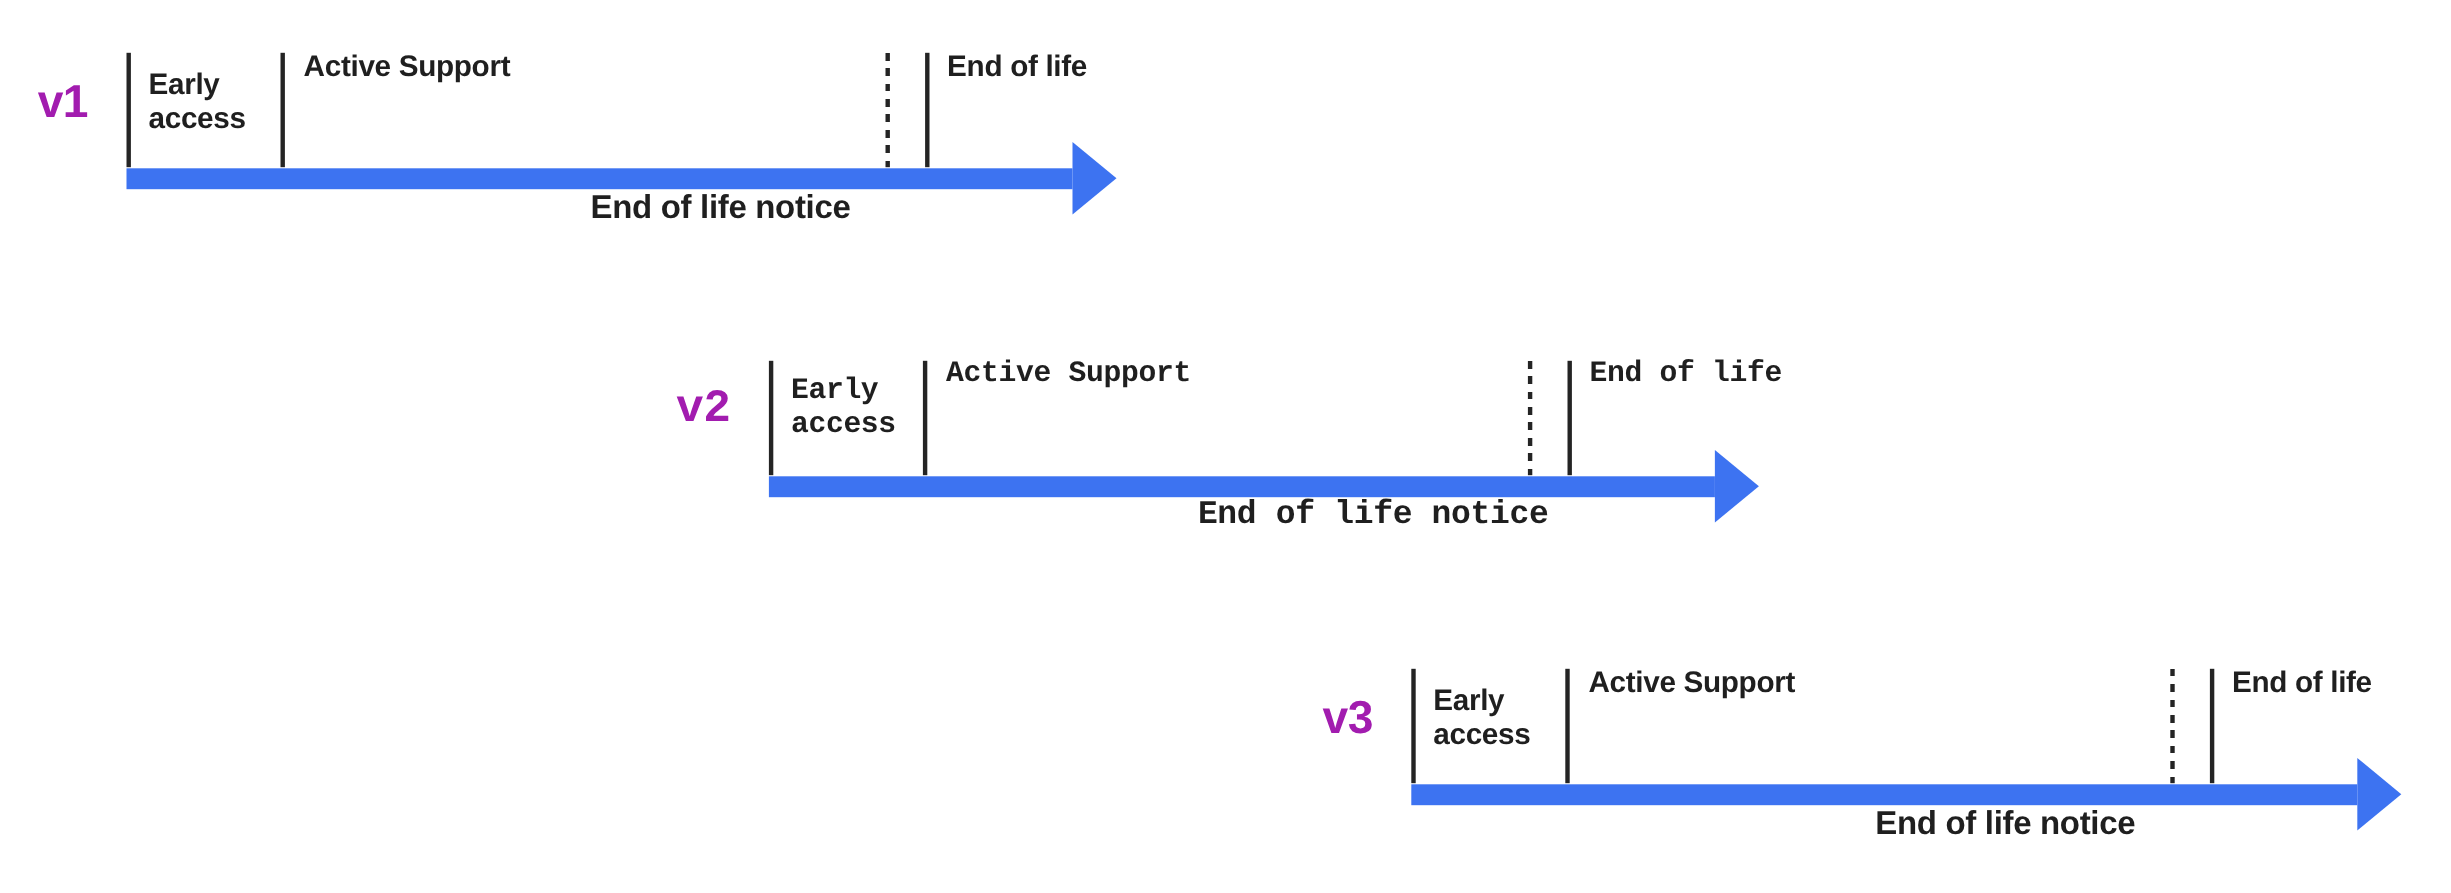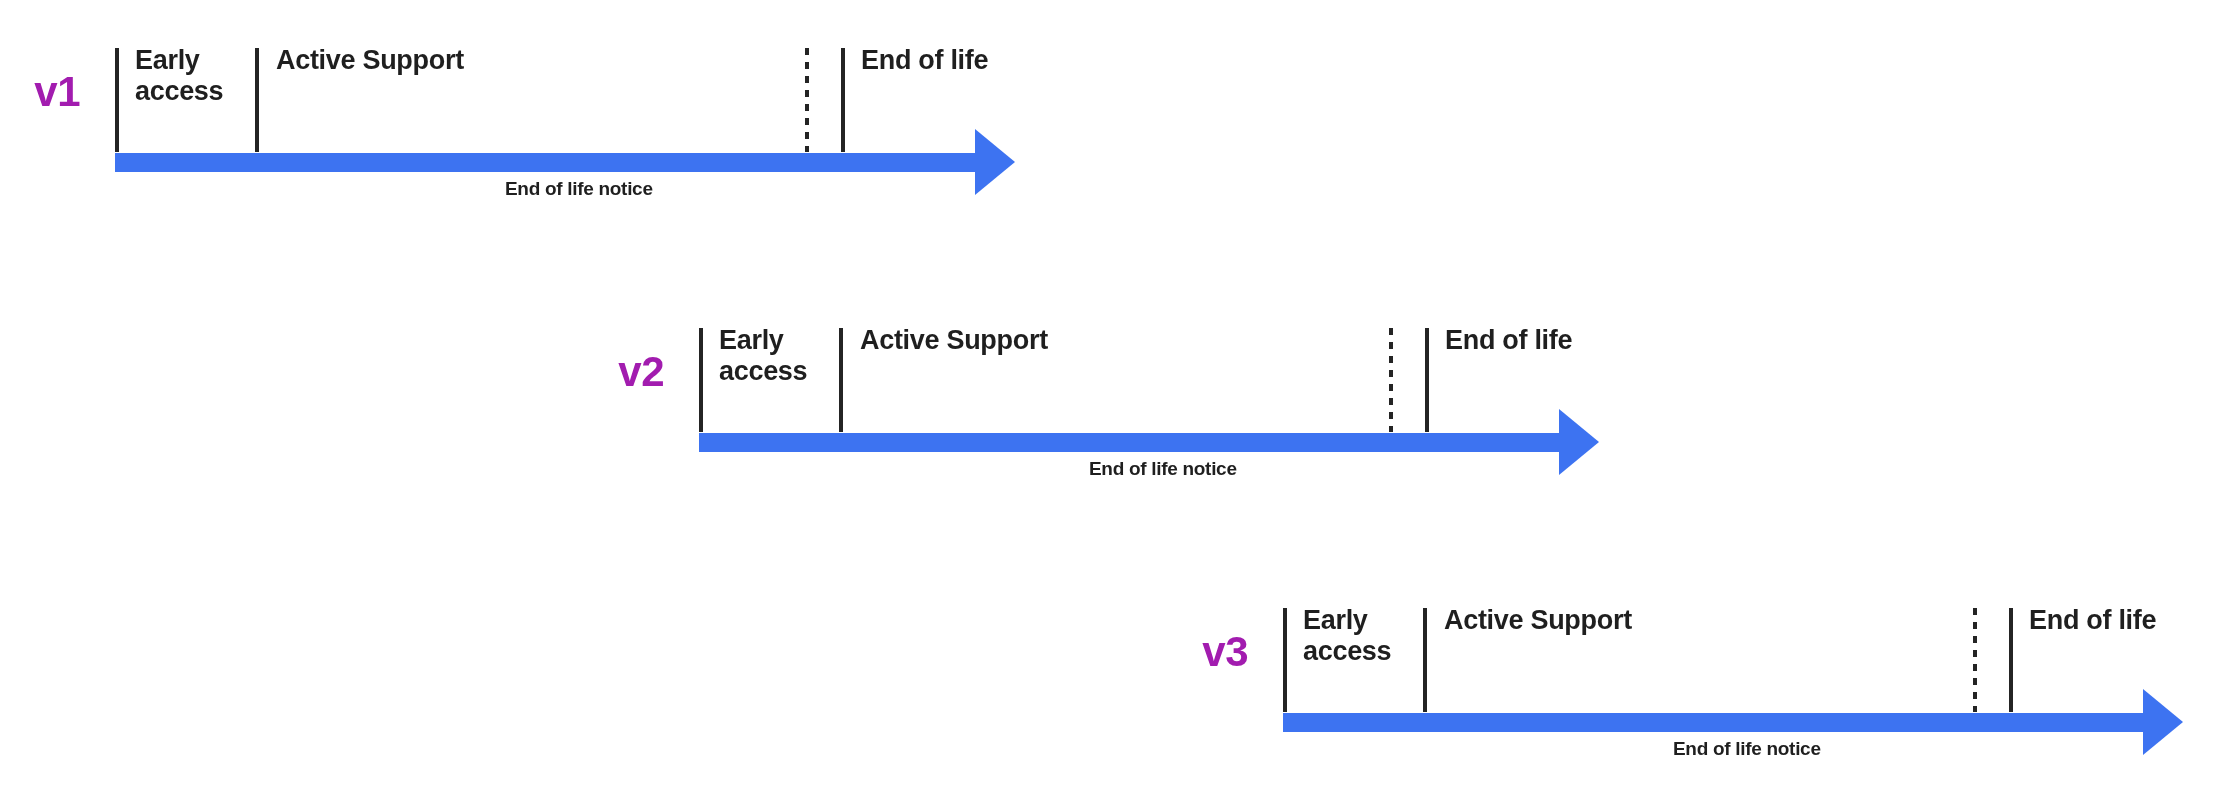--- a/index.html
+++ b/index.html
@@ -58,21 +58,21 @@
   .phase-label {
     position: absolute;
     top: 45px;
     font-size: 27px;
     line-height: 31px;
     font-weight: 700;
     letter-spacing: -0.3px;
     white-space: nowrap;
     color: #1f1f1f;
   }
-  .label-early   { left: 135px; width: 108px; white-space: normal; }
+  .label-early   { left: 135px; width: 108px; white-space: normal; margin-top: 16px; }
   .label-active  { left: 276px; }
   .label-eol     { left: 861px; text-align: center; }
   .arrow-shaft {
     position: absolute;
     left: 115px;
     top: 153px;
     width: 860px;
     height: 19px;
     background: #3d73f1;
   }
@@ -84,30 +84,30 @@
     height: 0;
     border-top: 33px solid transparent;
     border-bottom: 33px solid transparent;
     border-left: 40px solid #3d73f1;
   }
   .eol-notice {
     position: absolute;
     left: 505px;
     top: 173px;
     width: 300px;
-    text-align: left;
-    font-size: 19px;
+    text-align: center;
+    font-size: 30px;
     line-height: 31px;
     font-weight: 700;
     letter-spacing: -0.3px;
     white-space: nowrap;
     color: #1f1f1f;
   }
   .row-v1 { left: 0px;    top: 0px;   }
-  .row-v2 { left: 584px;  top: 280px; }
+  .row-v2 { left: 584px;  top: 280px; font-family: Liberation Mono, monospace; }
   .row-v3 { left: 1168px; top: 560px; }
 </style>
 </head>
 <body>
 
 <div class="canvas">
 
   <div class="row row-v1">
     <div class="version">v1</div>
     <div class="tick tick-start"></div>

